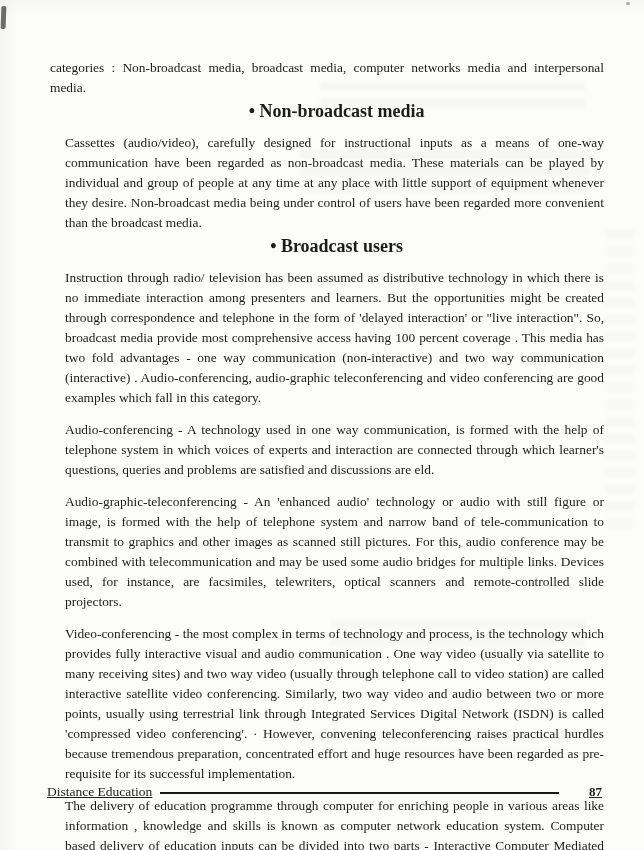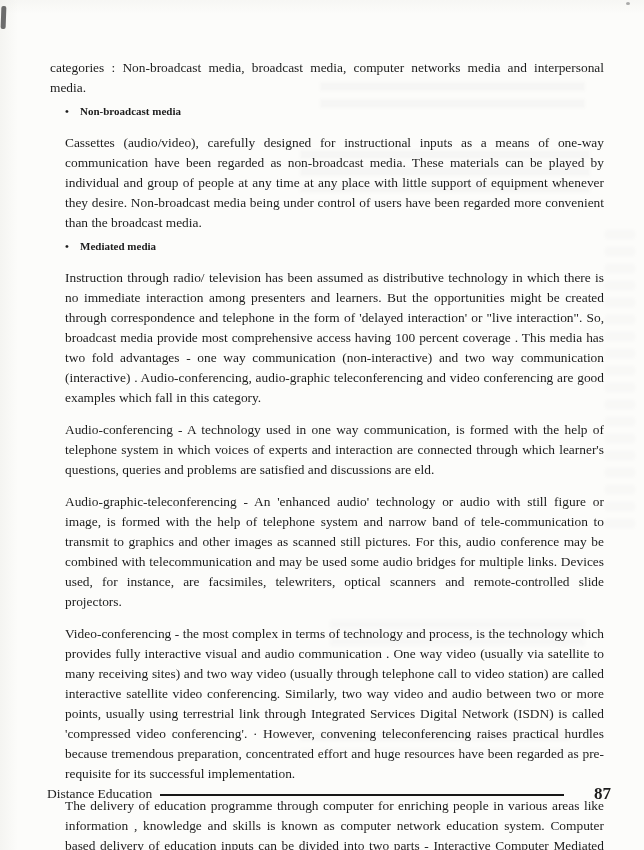--- a/index.html
+++ b/index.html
@@ -21,42 +21,43 @@
   .doc {
     position: absolute;
     left: 50px; top: 58px; width: 554px;
     font-size: 13.4px;
     line-height: 20px;
     text-align: justify;
   }
   .intro { margin: 0 0 2px 0; }
   .bullet-h {
     font-weight: bold;
-    font-size: 11px;
+    font-size: 18px;
     margin: 3px 0 1px 15px;
-    text-align: left;
+    text-align: center;
   }
   .bullet-dot { display: inline-block; width: 15px; }
   .body-p { margin: 12px 0 2px 15px; }
   .term-lead { font-weight: normal; }
   
   .footer {
     position: absolute;
-    left: 47px; right: 33px; top: 784px;
+    left: 47px; right: 42px; top: 784px;
     display: flex; align-items: center;
     font-size: 13.5px;
+    text-decoration: underline;
   }
   .footer-label { white-space: nowrap; }
   .footer-line {
     flex: 1;
     height: 0;
     border-top: 2.6px solid #171717;
     margin: 2px 30px 0 8px;
   }
-  .footer-page { font-weight: bold; font-size: 17px; }
+  .footer-page { font-weight: bold; font-size: 13px; }
   
   .artifact-tl {
     position: absolute; left: 1px; top: 6px;
     width: 5px; height: 23px;
     background: #4a4a4a;
     border-radius: 2px;
     transform: rotate(2deg);
     opacity: .8;
   }
   .speck-tr {
@@ -93,21 +94,21 @@
 <div class="doc">
 
   <p class="intro">categories : Non-broadcast media, broadcast media, computer networks media and interpersonal media.</p>
 
   <div class="bullet-h">
     <span class="bullet-dot">•</span><span>Non-broadcast media</span>
   </div>
   <p class="body-p">Cassettes (audio/video), carefully designed for instructional inputs as a means of one-way communication have been regarded as non-broadcast media. These materials can be played by individual and group of people at any time at any place with little support of equipment whenever they desire. Non-broadcast media being under control of users have been regarded more convenient than the broadcast media.</p>
 
   <div class="bullet-h">
-    <span class="bullet-dot">•</span><span>Mediated media</span>
+    <span class="bullet-dot">•</span><span>Broadcast users</span>
   </div>
   <p class="body-p">Instruction through radio/ television has been assumed as distributive technology in which there is no immediate interaction among presenters and learners. But the opportunities might be created through correspondence and telephone in the form of 'delayed interaction' or "live interaction". So, broadcast media provide most comprehensive access having 100 percent coverage . This media has two fold advantages - one way communication (non-interactive) and two way communication (interactive) . Audio-conferencing, audio-graphic teleconferencing and video conferencing are good examples which fall in this category.</p>
 
   <p class="body-p"><span class="term-lead">Audio-conferencing</span><span> - A technology used in one way communication, is formed with the help of telephone system in which voices of experts and interaction are connected through which learner's questions, queries and problems are satisfied and discussions are eld.</span></p>
 
   <p class="body-p"><span class="term-lead">Audio-graphic-teleconferencing</span><span> - An 'enhanced audio' technology or audio with still figure or image, is formed with the help of telephone system and narrow band of tele-communication to transmit to graphics and other images as scanned still pictures. For this, audio conference may be combined with telecommunication and may be used some audio bridges for multiple links. Devices used, for instance, are facsimiles, telewriters, optical scanners and remote-controlled slide projectors.</span></p>
 
   <p class="body-p"><span class="term-lead">Video-conferencing</span><span> - the most complex in terms of technology and process, is the technology which provides fully interactive visual and audio communication . One way video (usually via satellite to many receiving sites) and two way video (usually through telephone call to video station) are called interactive satellite video conferencing. Similarly, two way video and audio between two or more points, usually using terrestrial link through Integrated Services Digital Network (ISDN) is called 'compressed video conferencing'. · However, convening teleconferencing raises practical hurdles because tremendous preparation, concentrated effort and huge resources have been regarded as pre-requisite for its successful implementation.</span></p>
 
   <p class="body-p">The delivery of education programme through computer for enriching people in various areas like information , knowledge and skills is known as computer network education system. Computer based delivery of education inputs can be divided into two parts - Interactive Computer Mediated Communication (ICMC) and Interactive Multi - Media (IMM)</p>

